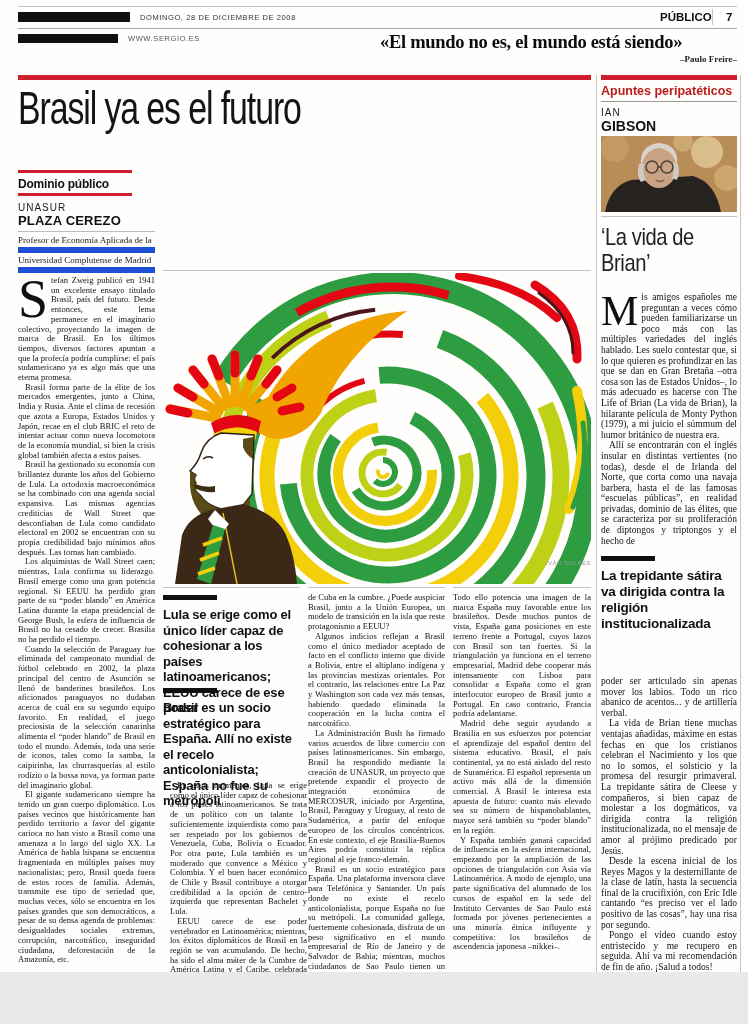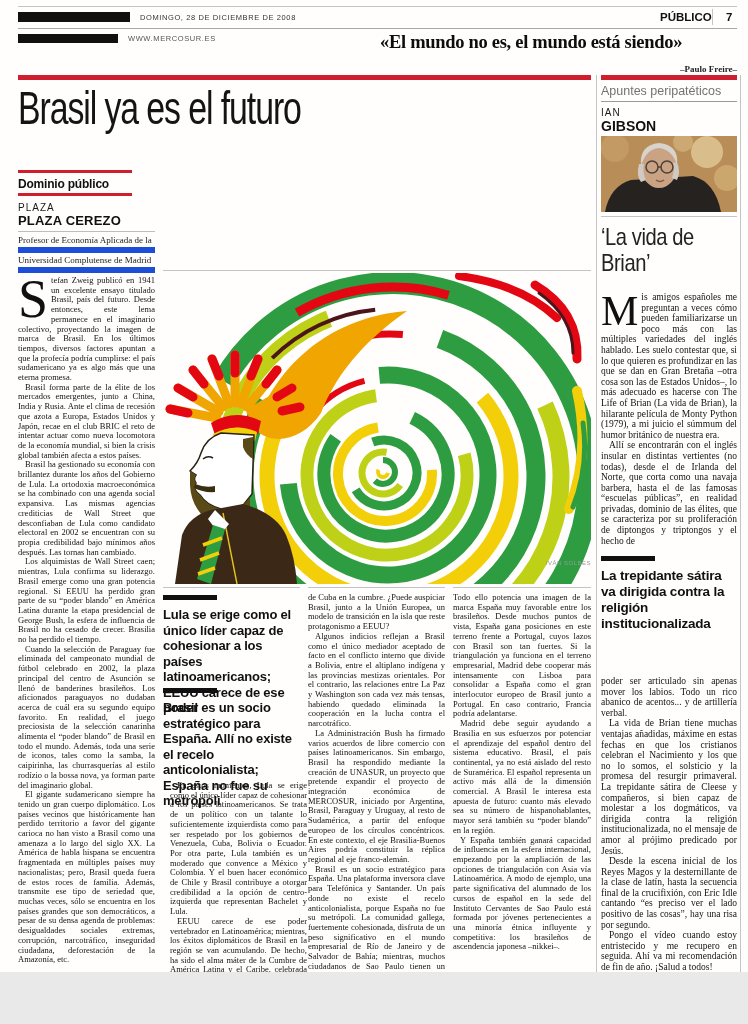--- a/index.html
+++ b/index.html
@@ -10,21 +10,21 @@
   .rule{background:#c4c4c4;}
   .redbar{background:#cf1f2e;}
   .blackbar{background:#101010;}
 
   
   .date{font-size:7.5px;letter-spacing:.6px;color:#333;}
   .brand{font-size:11.5px;font-weight:bold;color:#101010;}
   .pagenum{font-size:11.5px;font-weight:bold;color:#101010;}
   .siteurl{font-size:7.5px;letter-spacing:.6px;color:#555;}
   .quote{font-size:18.5px;font-weight:bold;color:#0d0d0d;text-align:left;line-height:20px;letter-spacing:-.3px;}
-  .quote-attr{font-size:9px;font-weight:bold;color:#222;text-align:right;margin-top:12px;}
+  .quote-attr{font-size:9px;font-weight:bold;color:#222;text-align:right;margin-top:2px;}
 
   
   .headline{font-size:47px;font-weight:500;color:#141414;letter-spacing:-1.5px;white-space:nowrap;
             transform:scaleX(.72);transform-origin:0 0;line-height:1;}
 
   
   .section-label{font-size:12px;font-weight:bold;color:#101010;letter-spacing:-.2px;}
   .author-first{font-size:10px;letter-spacing:1px;color:#1a1a1a;}
   .author-last{font-size:13px;font-weight:bold;letter-spacing:.2px;color:#101010;}
   .bio{width:137px;border-top:1px solid #bdbdbd;}
@@ -38,21 +38,21 @@
   .callout{width:137px;font-family:"Liberation Sans",sans-serif;font-size:13px;line-height:15.5px;
            font-weight:bold;color:#101010;letter-spacing:-.2px;}
   .callout .cbar{width:54px;height:5px;background:#101010;margin-bottom:7px;}
   .credit{font-size:6px;letter-spacing:.5px;color:#9a9a9a;font-family:"Liberation Sans",sans-serif;}
 
   .participate .prule{width:54px;height:2px;background:#555;margin-bottom:4px;}
   .participate .plabel{font-family:"Liberation Sans",sans-serif;font-size:6.5px;letter-spacing:.6px;color:#777;margin-bottom:3px;}
   .participate .plink{font-family:"Liberation Sans",sans-serif;font-size:9.5px;font-weight:bold;color:#000;line-height:11px;}
 
   
-  .side-section{font-size:12.5px;font-weight:normal;color:#737373;}
+  .side-section{font-size:12.5px;font-weight:bold;color:#b91c1c;}
   .side-title{font-size:24px;line-height:26px;color:#222;letter-spacing:-.5px;
               transform:scaleX(.84);transform-origin:0 0;width:160px;}
   .sidecol{width:136px;font-size:9.5px;line-height:10.6px;text-align:justify;color:#121212;overflow:hidden;}
   .sidecol p{margin:0;}
   .sidecol p.ind{text-indent:8px;}
   .dropcap2{float:left;font-size:42px;line-height:34px;padding:2px 3px 0 0;color:#101010;}
   .side-callout{width:136px;font-family:"Liberation Sans",sans-serif;font-size:13.5px;line-height:16px;
                 font-weight:bold;color:#101010;letter-spacing:-.2px;}
 </style>
 </head>
@@ -61,35 +61,35 @@
 <div class="page">
 
   <div class="abs rule" style="left:18px;top:6px;width:719px;height:1px;"></div>
   <div class="abs blackbar" style="left:18px;top:12px;width:112px;height:10px;"></div>
   <div class="abs sans date" style="left:140px;top:13px;">DOMINGO, 28 DE DICIEMBRE DE 2008</div>
   <div class="abs sans brand" style="left:660px;top:11px;">PÚBLICO</div>
   <div class="abs rule" style="left:712px;top:9px;width:1px;height:16px;"></div>
   <div class="abs sans pagenum" style="left:726px;top:11px;">7</div>
   <div class="abs" style="left:18px;top:28px;width:719px;height:1px;background:#a8a8a8;"></div>
   <div class="abs blackbar" style="left:18px;top:34px;width:100px;height:9px;"></div>
-  <div class="abs sans siteurl" style="left:128px;top:34px;">WWW.MERCOSUR.ES</div>
+  <div class="abs sans siteurl" style="left:128px;top:34px;">WWW.SERGIO.ES</div>
   <div class="abs" style="left:380px;top:32px;width:357px;">
     <div class="quote">«El mundo no es, el mundo está siendo»</div>
     <div class="quote-attr">–Paulo Freire–</div>
   </div>
 
   <div class="abs redbar" style="left:18px;top:75px;width:573px;height:5px;"></div>
   <div class="abs redbar" style="left:601px;top:75px;width:136px;height:5px;"></div>
 
   <div class="abs sans headline" style="left:18px;top:84px;">Brasil ya es el futuro</div>
 
   <div class="abs redbar" style="left:18px;top:170px;width:114px;height:3px;"></div>
   <div class="abs sans section-label" style="left:18px;top:177px;">Dominio público</div>
   <div class="abs redbar" style="left:18px;top:193px;width:114px;height:3px;"></div>
-  <div class="abs sans author-first" style="left:18px;top:202px;">PLAZA</div>
+  <div class="abs sans author-first" style="left:18px;top:202px;">UNASUR</div>
   <div class="abs sans author-last" style="left:18px;top:213px;">PLAZA CEREZO</div>
   <div class="abs bio" style="left:18px;top:231px;">
     <div>Profesor de Economía Aplicada de la</div>
     <div>Universidad Complutense de Madrid</div>
   </div>
 
   <div class="abs bodycol" style="left:18px;top:276px;height:748px;">
     <p><span class="dropcap">S</span><span>tefan Zweig publicó en 1941 un excelente ensayo titulado Brasil, país del futuro. Desde entonces, este lema permanece en el imaginario colectivo, proyectando la imagen de marca de Brasil. En los últimos tiempos, diversos factores apuntan a que la profecía podría cumplirse: el país sudamericano ya es algo más que una eterna promesa.</span></p>
     <p class="ind">Brasil forma parte de la élite de los mercados emergentes, junto a China, India y Rusia. Ante el clima de recesión que azota a Europa, Estados Unidos y Japón, recae en el club BRIC el reto de intentar actuar como nueva locomotora de la economía mundial, si bien la crisis global también afecta a estos países.</p>
     <p class="ind">Brasil ha gestionado su economía con brillantez durante los años del Gobierno de Lula. La ortodoxia macroeconómica se ha combinado con una agenda social expansiva. Las mismas agencias crediticias de Wall Street que desconfiaban de Lula como candidato electoral en 2002 se encuentran con su propia credibilidad bajo mínimos años después. Las tornas han cambiado.</p>

